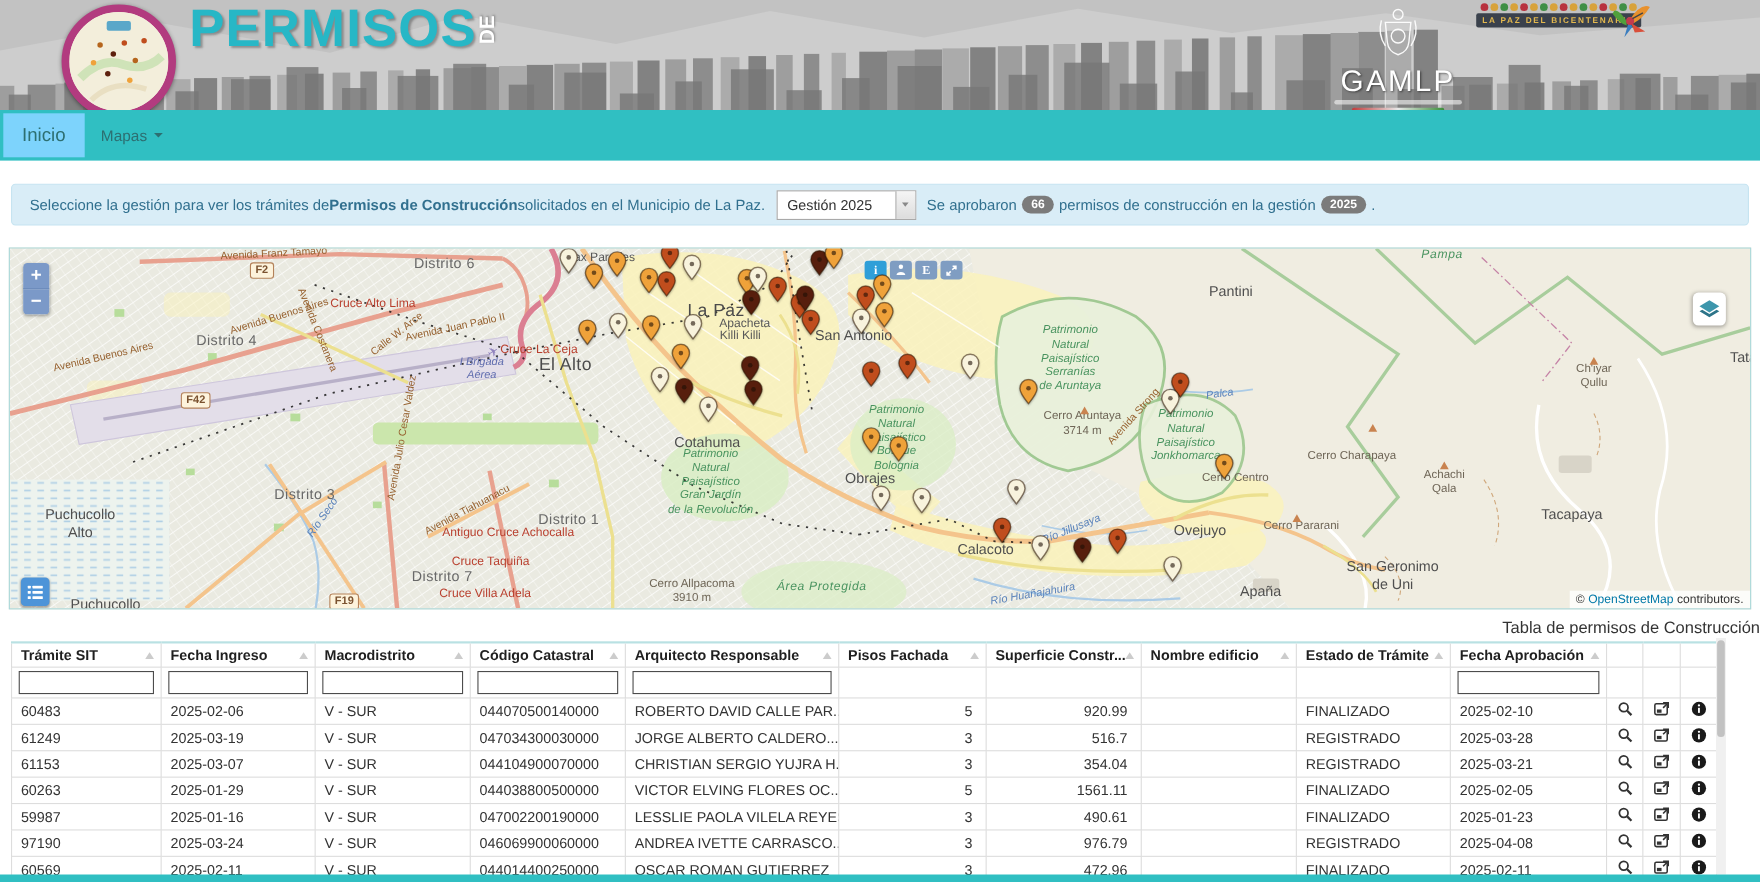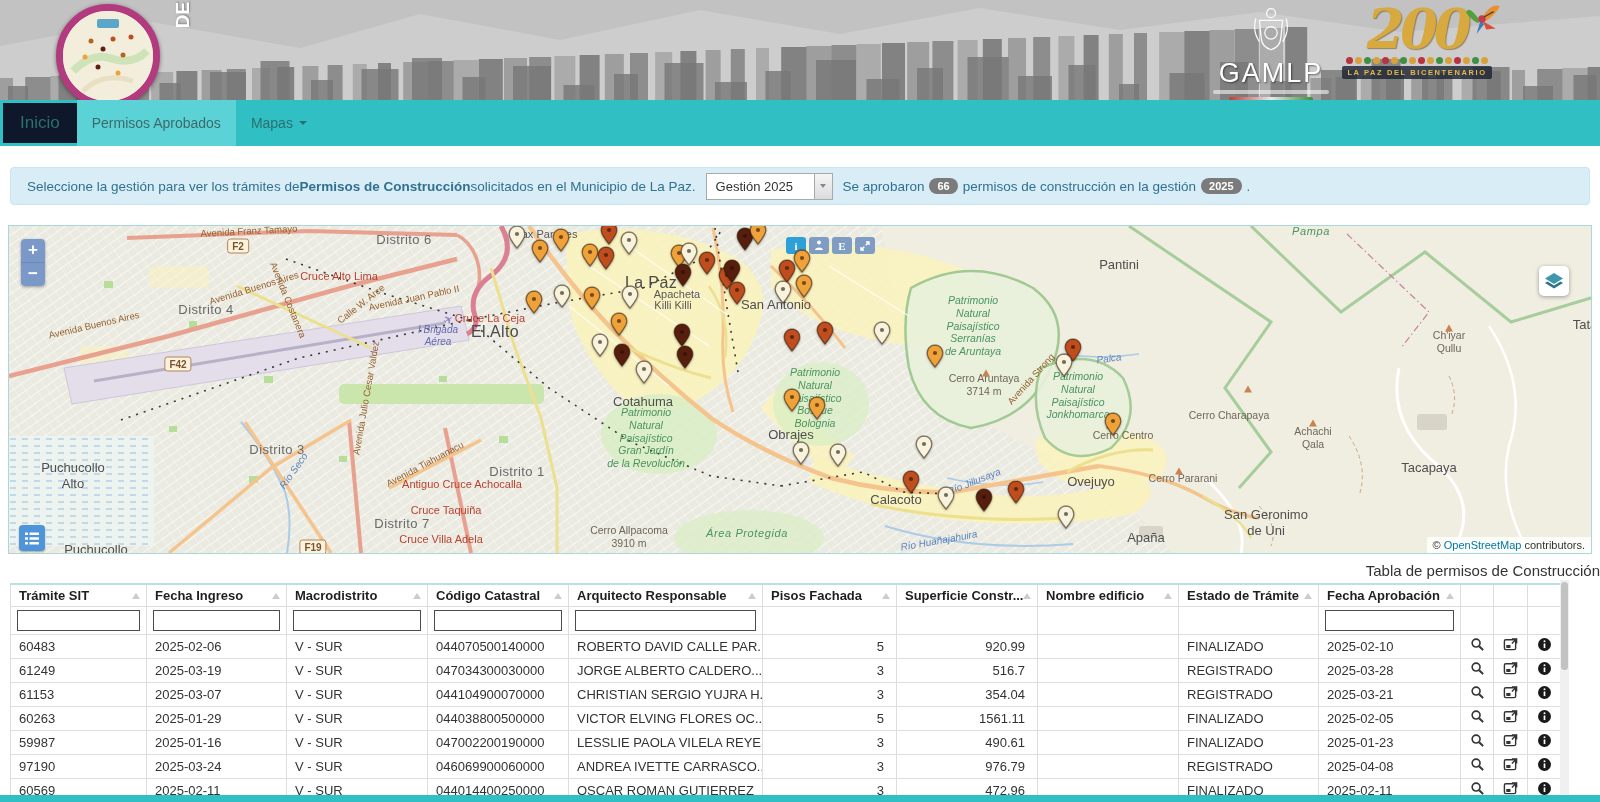--- a/index.html
+++ b/index.html
@@ -26,21 +26,21 @@
   .bicent{position:absolute;left:1342px;top:2px;width:150px;text-align:center;}
   .b200{font-family:"DejaVu Serif",serif;font-style:italic;font-weight:bold;font-size:54px;
     line-height:1;color:#d7a93e;letter-spacing:-4px;text-shadow:1px 1px 1px rgba(90,60,0,.5);}
   .braid{display:flex;justify-content:center;gap:2px;margin-top:1px;}
   .braid i{width:7px;height:7px;border-radius:50%;display:inline-block;}
   .b-band{margin-top:2px;background:rgba(28,36,50,.82);color:#e3b84e;font-size:7.5px;
     letter-spacing:1.6px;padding:2px 2px;border-radius:2px;font-weight:bold;}
   .hummingbird{position:absolute;right:-10px;top:-2px;}
   
   .navbar{height:46px;background:#30bfc2;display:flex;align-items:stretch;}
-  .brand{margin:3px 0 3px 3px;background:#0f172a;color:#2d6f71;font-size:17px;padding:0 17px;
+  .brand{margin:3px 0 3px 3px;background:#7dd3fc;color:#2d6f71;font-size:17px;padding:0 17px;
     display:flex;align-items:center;}
   .nav-item{padding:0 15px;display:flex;align-items:center;font-size:14px;color:#2d6f71;}
   .nav-item.active{background:#5bd3d6;color:#3c6a6b;}
   .caret{width:0;height:0;border-top:4px solid #2d6f71;border-left:4px solid transparent;
     border-right:4px solid transparent;margin-left:6px;}
   
   .alert{margin:21px 10px 0;background:#d9edf7;border:1px solid #c6e4f1;border-radius:4px;
     padding:0 16px;color:#31708f;font-size:13.5px;display:flex;align-items:center;height:38px;
     box-sizing:border-box;}
   .sel{display:inline-flex;margin:0 10px;border:1px solid #a9a9a9;background:#fff;height:25px;
@@ -230,38 +230,38 @@
       <circle cx="22" cy="46" r="2.5" fill="#efa23a"></circle>
         <circle cx="50" cy="28" r="2.5" fill="#c04d1d"></circle>
       <circle cx="60" cy="44" r="2.5" fill="#b5651d"></circle>
         <circle cx="35" cy="56" r="2.5" fill="#5e200e"></circle>
       <circle cx="55" cy="62" r="2.5" fill="#efa23a"></circle>
         <circle cx="68" cy="26" r="2.5" fill="#c04d1d"></circle>
     </svg>
   </div>
   <div class="title-block">
     <div class="title-row">
+      <span class="t1">PERMISOS</span>
       <span class="t-de">DE</span>
     </div>
   </div>
   <div class="gamlp">
     <svg width="46" height="50" viewBox="0 0 46 56">
       <g fill="none" stroke="#fff" stroke-width="1.4" opacity=".95">
         <circle cx="23" cy="8" r="5"></circle>
         <path d="M10 16 h26 l-2 20 q-1 10 -11 13 q-10 -3 -11 -13 Z"></path>
         <circle cx="23" cy="30" r="7"></circle>
         <path d="M6 14 q-4 14 4 26 M40 14 q4 14 -4 26"></path>
       </g>
     </svg>
     <div class="gamlp-text">GAMLP</div>
     <div class="gamlp-sub"></div>
     <div class="gamlp-strip"></div>
   </div>
   <div class="bicent">
-    <div class="b200">200</div>
     <div class="braid">
         <i style="background: rgb(184, 50, 63);"></i>
         <i style="background: rgb(216, 162, 58);"></i>
         <i style="background: rgb(63, 143, 69);"></i>
         <i style="background: rgb(216, 162, 58);"></i>
         <i style="background: rgb(184, 50, 63);"></i>
         <i style="background: rgb(216, 162, 58);"></i>
         <i style="background: rgb(63, 143, 69);"></i>
         <i style="background: rgb(216, 162, 58);"></i>
         <i style="background: rgb(184, 50, 63);"></i>
@@ -281,23 +281,20 @@
       <path d="M18 20 L30 27 L21 28 Z" fill="#d94f3a"></path>
       <circle cx="17" cy="18" r="3.5" fill="#c23b4e"></circle>
       <path d="M19 16 L28 11" stroke="#444" stroke-width="1.2"></path>
     </svg>
   </div>
 </div>
 
 <div class="navbar">
     <div class="brand">
       <span>Inicio</span>
-    </div>
-    <div class="nav-item active">
-      <span>Permisos Aprobados</span>
     </div>
     <div class="nav-item">
       <span>Mapas</span>
       <span class="caret"></span>
     </div>
   </div>
 
 <div class="alert">
   <span>Seleccione la gestión para ver los trámites de </span>
   <b>Permisos de Construcción</b>
@@ -443,21 +440,21 @@
   <div class="attrib">
     <span>© </span><span class="link">OpenStreetMap</span><span> contributors.</span>
   </div>
 <div class="map-label ml-district" style="left: 395px; top: 14px;">Distrito 6</div>
     <div class="map-label ml-suburb" style="left: 536px; top: 9px;">Max Paredes</div>
     <div class="map-label ml-city" style="left: 642px; top: 57px;">La Paz</div>
     <div class="map-label ml-suburb" style="left: 668px; top: 69px;">Apacheta</div>
     <div class="map-label ml-suburb" style="left: 664px; top: 80px;">Killi Killi</div>
     <div class="map-label ml-town" style="left: 767px; top: 79px;">San Antonio</div>
     <div class="map-label ml-cruce" style="left: 481px; top: 93px;">Cruce La Ceja</div>
-    <div class="map-label ml-city" style="left: 486px; top: 106px;">El Alto</div>
+    <div class="map-label ml-city" style="left: 505px; top: 106px;">El Alto</div>
     <div class="map-label ml-district" style="left: 197px; top: 84px;">Distrito 4</div>
     <div class="map-label ml-cruce" style="left: 330px; top: 51px;">Cruce Alto Lima</div>
     <div class="map-label ml-road" style="left: 240px; top: 5px; transform: translate(-50%, -50%) rotate(-3deg);">Avenida Franz Tamayo</div>
     <div class="map-label ml-road" style="left: 245px; top: 62px; transform: translate(-50%, -50%) rotate(-17deg);">Avenida Buenos Aires</div>
     <div class="map-label ml-road" style="left: 85px; top: 99px; transform: translate(-50%, -50%) rotate(-13deg);">Avenida Buenos Aires</div>
     <div class="map-label ml-road" style="left: 279px; top: 74px; transform: translate(-50%, -50%) rotate(68deg);">Avenida Costanera</div>
     <div class="map-label ml-road" style="left: 352px; top: 78px; transform: translate(-50%, -50%) rotate(-38deg);">Calle W. Arce</div>
     <div class="map-label ml-road" style="left: 405px; top: 72px; transform: translate(-50%, -50%) rotate(-12deg);">Avenida Juan Pablo II</div>
     <div class="map-label ml-road" style="left: 357px; top: 172px; transform: translate(-50%, -50%) rotate(-80deg);">Avenida Julio Cesar Valdez</div>
     <div class="map-label ml-mil" style="left: 429px; top: 110px;">I Brigada

